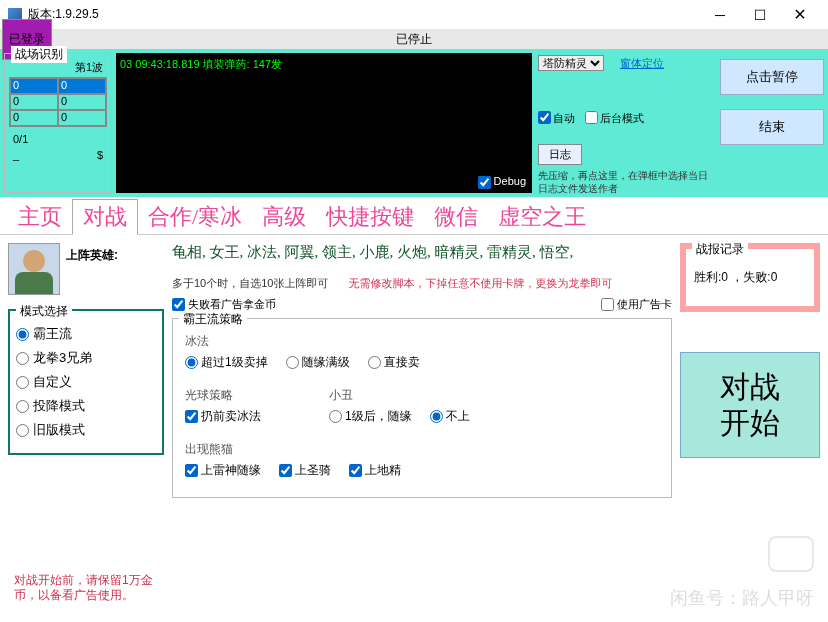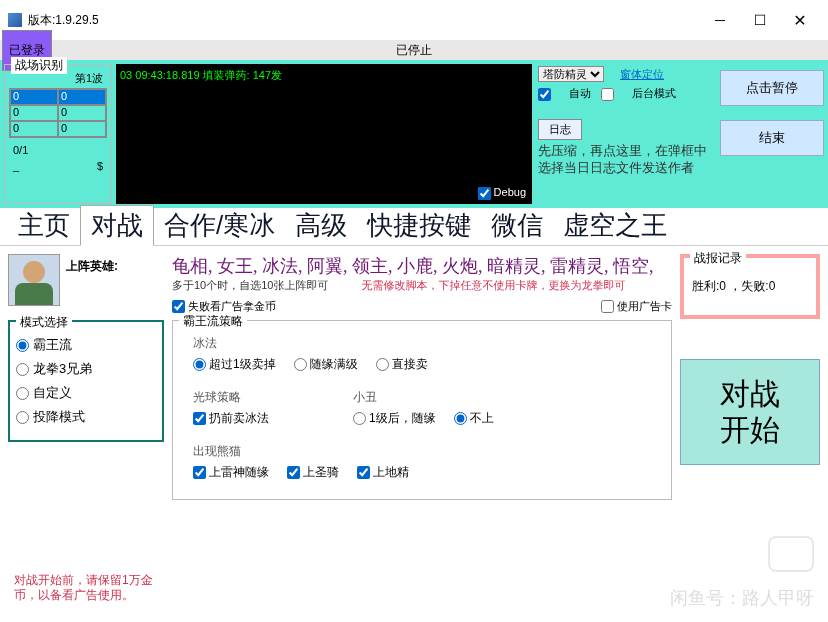--- a/index.html
+++ b/index.html
@@ -1,25 +1,25 @@
 <!DOCTYPE html>
 <html><head>
 <meta charset="utf-8">
 <style>
 * { box-sizing: border-box; margin: 0; padding: 0; font-family: "Microsoft YaHei", sans-serif; }
 body { background: #fff; width: 828px; height: 622px; overflow: hidden; font-size: 12px; }
 
-.titlebar { height: 40px; display: flex; align-items: center; padding: 0 8px; background: #fff; }
+.titlebar { height: 29px; display: flex; align-items: center; padding: 0 8px; background: #fff; }
 .titlebar .app-icon { width: 14px; height: 14px; background: linear-gradient(135deg,#4a90d9,#2c5aa0); margin-right: 6px; }
 .titlebar .title { flex: 1; font-size: 12px; color: #000; }
 .titlebar .winbtn { width: 40px; height: 28px; display: flex; align-items: center; justify-content: center; font-size: 14px; cursor: default; }
 .titlebar .winbtn.close { font-size: 16px; }
 
 .statusbar { height: 20px; background: #e8e8e8; display: flex; align-items: center; font-size: 12px; position: relative; }
-.statusbar .loginbox { border: 1px solid #888; padding: 11px 6px; background: #8b5cf6; margin-left: 2px; }
+.statusbar .loginbox { border: 1px solid #888; padding: 11px 6px; background: #a21caf; margin-left: 2px; }
 .statusbar .centertxt { position: absolute; left: 50%; transform: translateX(-50%); color: #000; }
 .statusbar .rightbtns { margin-left: auto; display: flex; gap: 2px; }
 .statusbar .sbtn { border: 1px solid #888; padding: 0 6px; background: #f0f0f0; font-size: 11px; cursor: default; }
 
 .toprow { display: flex; padding: 4px; gap: 4px; background: #5eead4; height: 148px; }
 .group { border: 1px solid #bbb; padding: 4px; position: relative; }
 .group-title { position: absolute; top: -8px; left: 6px; background: #fff; padding: 0 4px; font-size: 12px; }
 
 .battlefield { width: 108px; }
 .bf-head { font-size: 11px; text-align: right; margin: 2px 4px 2px 0; }
@@ -36,58 +36,58 @@
 .handrec .markbtn { width: 100%; border: 1px solid #888; background: #f0f0f0; margin-top: 16px; font-size: 11px; padding: 1px; text-align: center; }
 
 .console { flex: 1; background: #000; color: #0f0; font-family: Consolas, monospace; font-size: 11px; padding: 4px; position: relative; }
 .console .debug { position: absolute; bottom: 4px; right: 6px; color: #fff; font-size: 11px; }
 .console .debug input { vertical-align: middle; }
 
 .rightpanel { width: 180px; display: flex; flex-direction: column; gap: 4px; padding: 2px; }
 .rightpanel .row1 { display: flex; gap: 16px; align-items: center; }
 .rightpanel select { font-size: 11px; border: 1px solid #888; }
 .rightpanel .linkbtn { color: #06c; text-decoration: underline; font-size: 11px; cursor: default; }
-.rightpanel .chk { display: flex; align-items: flex-end; gap: 18px; font-size: 11px; }
+.rightpanel .chk { display: flex; align-items: flex-start; gap: 2px; font-size: 11px; margin-top: 36px; }
 .rightpanel .logbtn { border: 1px solid #888; background: #e8f0fe; padding: 2px 10px; width: fit-content; font-size: 11px; margin-top: 14px; }
-.rightpanel .hint { font-size: 13px; color: #333; line-height: 1.3; font-family: Liberation Mono, monospace; }
+.rightpanel .hint { font-size: 10px; color: #333; line-height: 1.3; }
 
 .bigbtn-col { width: 104px; display: flex; flex-direction: column; gap: 14px; padding-top: 6px; }
 .bigbtn { background: #cfe8ff; border: 1px solid #9ac; padding: 8px 0; text-align: center; font-size: 13px; cursor: default; }
 
 .tabs { display: flex; align-items: flex-end; border-bottom: 1px solid #ccc; padding: 0 8px; height: 38px; }
-.tab { font-family: Liberation Sans, sans-serif; font-size: 26px; padding: 2px 10px; color: #0f172a; cursor: default; white-space: nowrap; }
+.tab { font-family: Liberation Serif, serif; font-size: 22px; padding: 2px 10px; color: #ec4899; cursor: default; white-space: nowrap; }
 .tab.active { border: 1px solid #aaa; border-bottom: 1px solid #fff; background: #fff; margin-bottom: -1px; }
 
 .content { display: flex; padding: 8px; gap: 8px; height: 380px; }
 .leftcol { width: 156px; }
 .avatar { width: 52px; height: 52px; background: #c8d8e8; display: inline-block; border: 1px solid #999; position: relative; overflow: hidden; }
 .avatar::before { content:''; position:absolute; top:6px; left:14px; width:22px; height:22px; background:#d4a574; border-radius:50%; }
 .avatar::after { content:''; position:absolute; bottom:0; left:6px; width:38px; height:22px; background:#4a7a4a; border-radius:8px 8px 0 0; }
 .herosrow { display: flex; gap: 6px; font-weight: bold; }
 .heros-label { font-size: 12px; padding-top: 4px; }
 .modegroup { border: 2px solid #0f766e; margin-top: 14px; padding: 8px 6px; position: relative; }
 .modegroup .group-title { top: -8px; }
 .radio-item { display: flex; align-items: center; gap: 4px; font-size: 13px; margin: 6px 0; }
 .radio-item input { accent-color: #06c; }
 
 .midcol { flex: 1; }
-.herolist { font-family: "SimSun", serif; font-size: 18px; color: #701a75; margin-bottom: 0; }
+.herolist { font-family: "SimSun", serif; font-size: 15px; color: #14532d; margin-bottom: 14px; }
 .subnote { font-size: 11px; color: #333; }
 .rednote { font-size: 11px; color: #d03050; }
 .chkrow { display: flex; gap: 18px; font-size: 11px; margin: 6px 0; justify-content: space-between; }
 .chkrow label { display: flex; align-items: center; gap: 3px; }
 .strategy { border: 1px solid #bbb; padding: 8px; position: relative; margin-top: 6px; }
-.sub { margin: 6px 12px 10px; }
+.sub { margin: 6px 4px 10px; }
 .sub-title { font-size: 12px; color: #555; margin-bottom: 4px; }
 .opts { display: flex; gap: 18px; font-size: 12px; align-items: center; }
 .opts label { display: flex; align-items: center; gap: 3px; }
 .twocol { display: flex; gap: 60px; }
 
 .rightcol { width: 140px; }
-.warrec { border: 4px solid #fca5a5; padding: 20px 8px; position: relative; font-size: 12px; }
+.warrec { border: 6px solid #fca5a5; padding: 20px 8px; position: relative; font-size: 12px; }
 .startbtn { margin-top: 40px; background: #a8e8dc; border: 1px solid #7ac; font-family: "SimSun", serif; font-size: 30px; text-align: center; padding: 16px 0; line-height: 1.2; cursor: default; }
 
 .bottomwarn { position: absolute; bottom: 18px; left: 14px; font-size: 12px; color: #d03050; max-width: 140px; line-height: 1.3; }
 .watermark { position: absolute; bottom: 12px; right: 14px; font-size: 18px; color: #ddd; font-family: "SimSun", serif; pointer-events: none; }
 .watermark2 { position: absolute; bottom: 50px; right: 14px; width: 46px; height: 36px; border: 2px solid #e8e8e8; border-radius: 8px; pointer-events: none; }
 
 input[type=checkbox], input[type=radio] { accent-color: #0066cc; }
 </style>
 </head>
 <body>
@@ -188,26 +188,30 @@
           <span>龙拳3兄弟</span>
         </label>
       <label class="radio-item">
           <input type="radio" name="m" style="">
           <span>自定义</span>
         </label>
       <label class="radio-item">
           <input type="radio" name="m" style="">
           <span>投降模式</span>
         </label>
+      <label class="radio-item">
+          <input type="radio" name="m" style="">
+          <span>旧版模式</span>
+        </label>
     </div>
   </div>
 
   <div class="midcol">
     <div class="herolist">龟相, 女王, 冰法, 阿翼, 领主, 小鹿, 火炮, 暗精灵, 雷精灵, 悟空,</div>
-    <div style="display:flex;gap:33px;align-items:center">
+    <div style="display:flex;gap:20px;align-items:center">
       <span class="subnote">多于10个时，自选10张上阵即可</span>
       <span class="rednote">无需修改脚本，下掉任意不使用卡牌，更换为龙拳即可</span>
     </div>
     <div class="chkrow">
       <label>
           <input type="checkbox" checked="" style="">
           <span>失败看广告拿金币</span>
         </label>
       <label>
           <input type="checkbox" style="">

